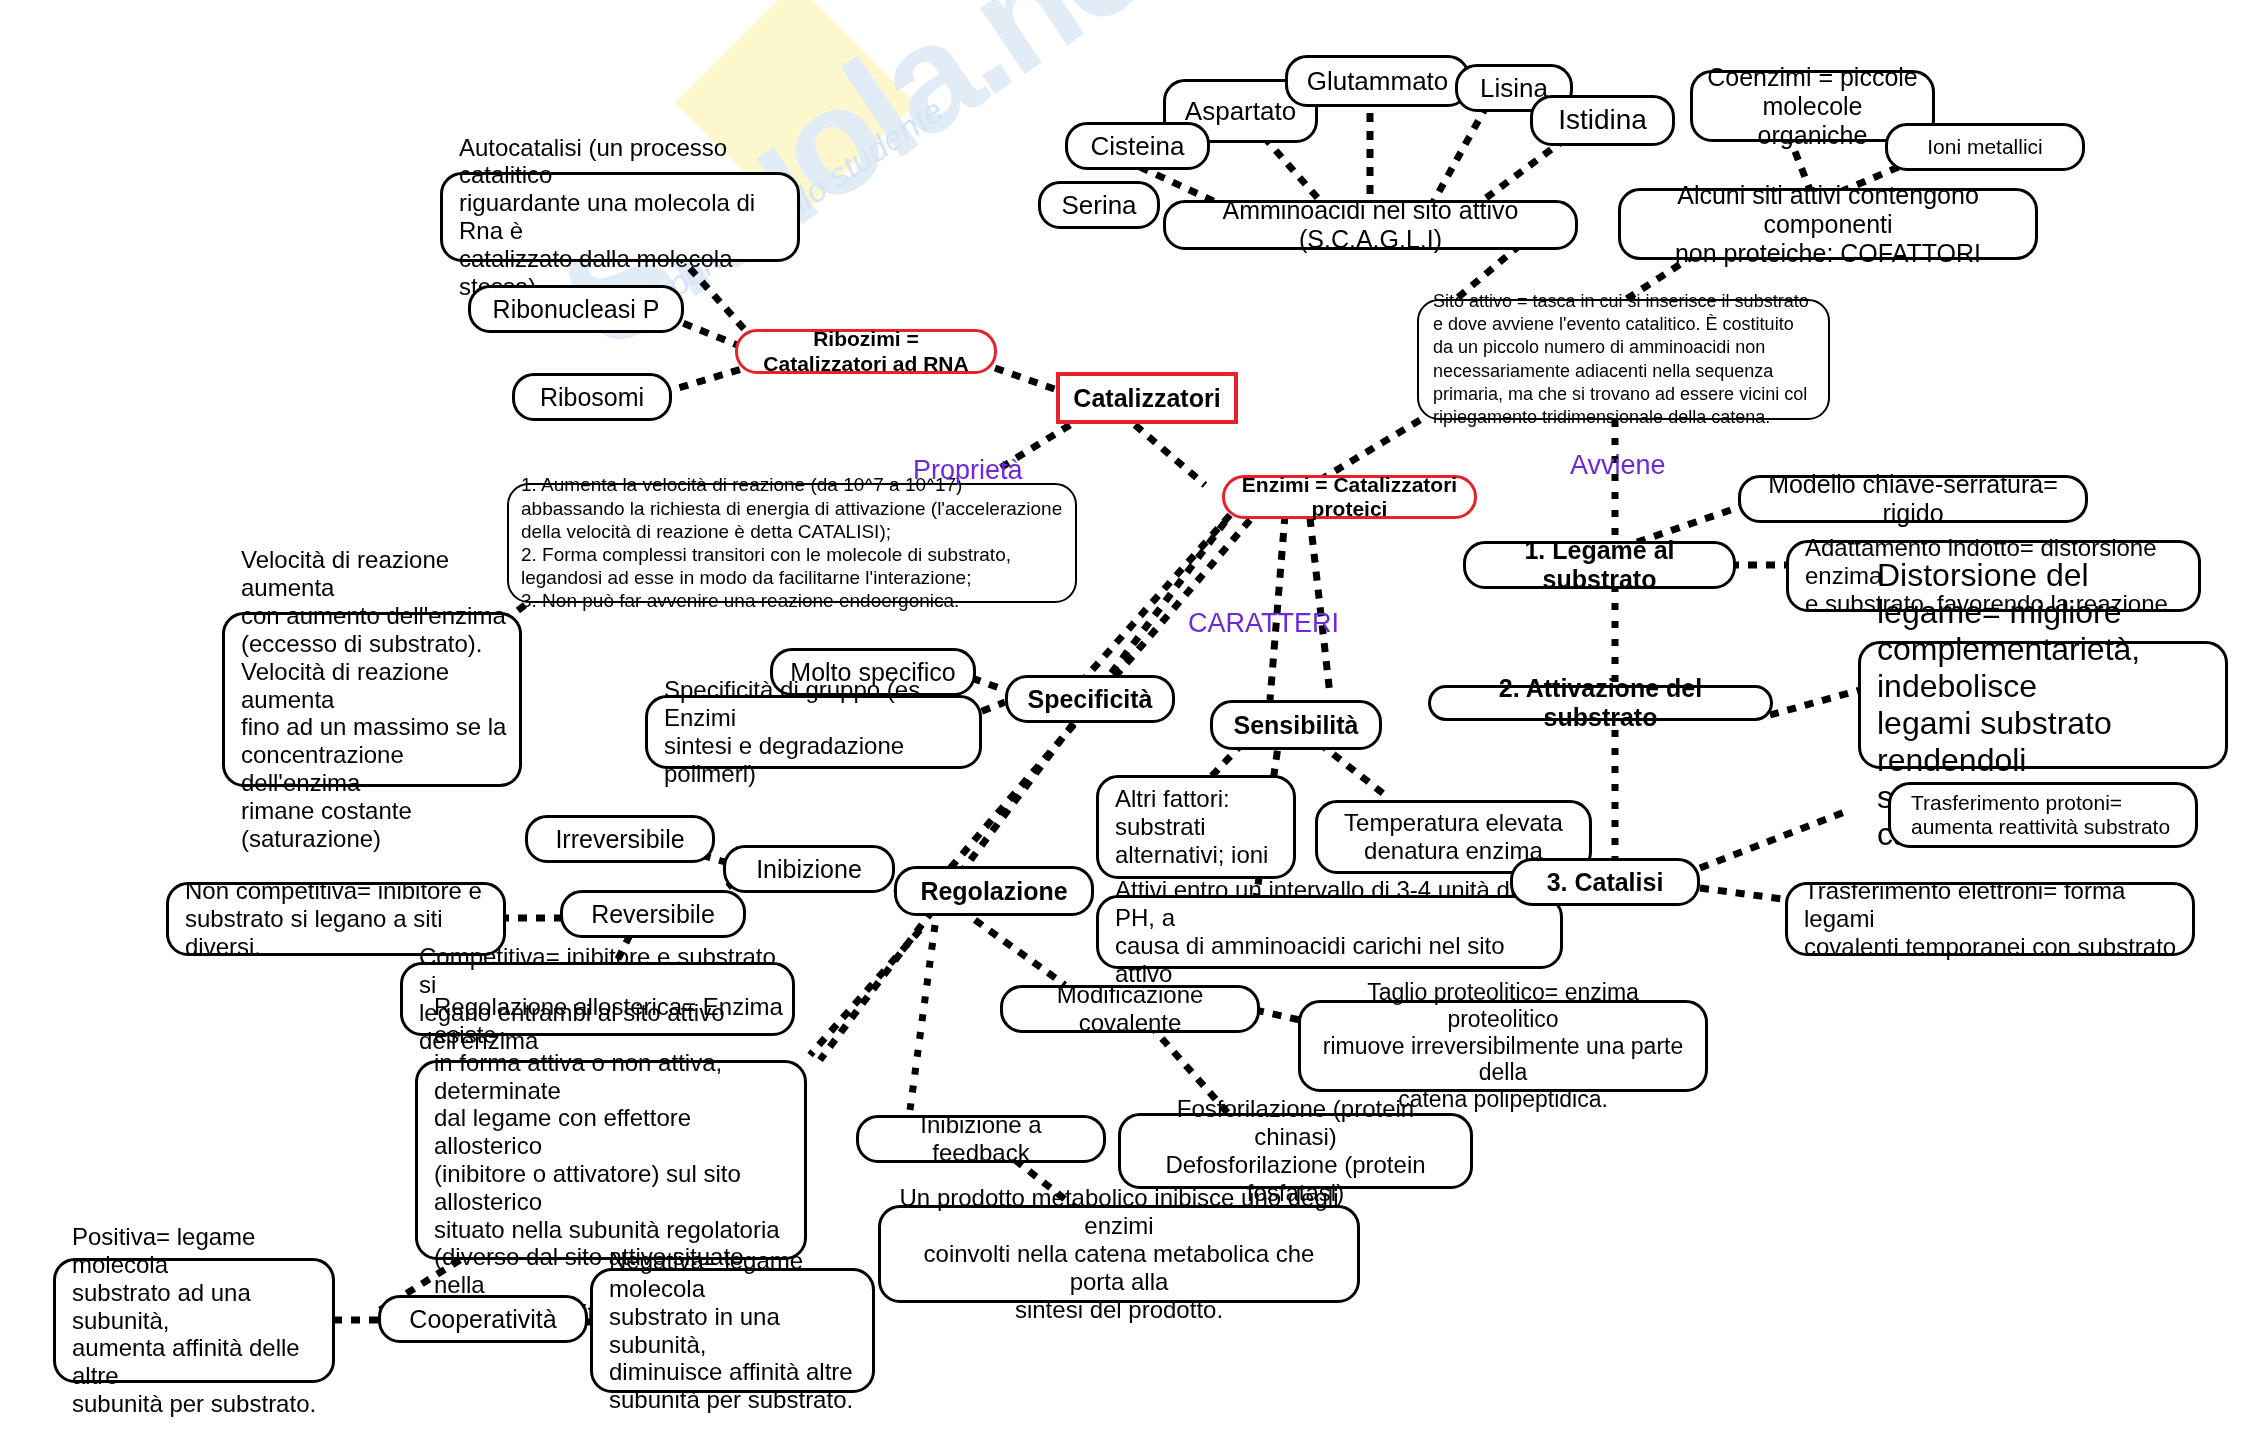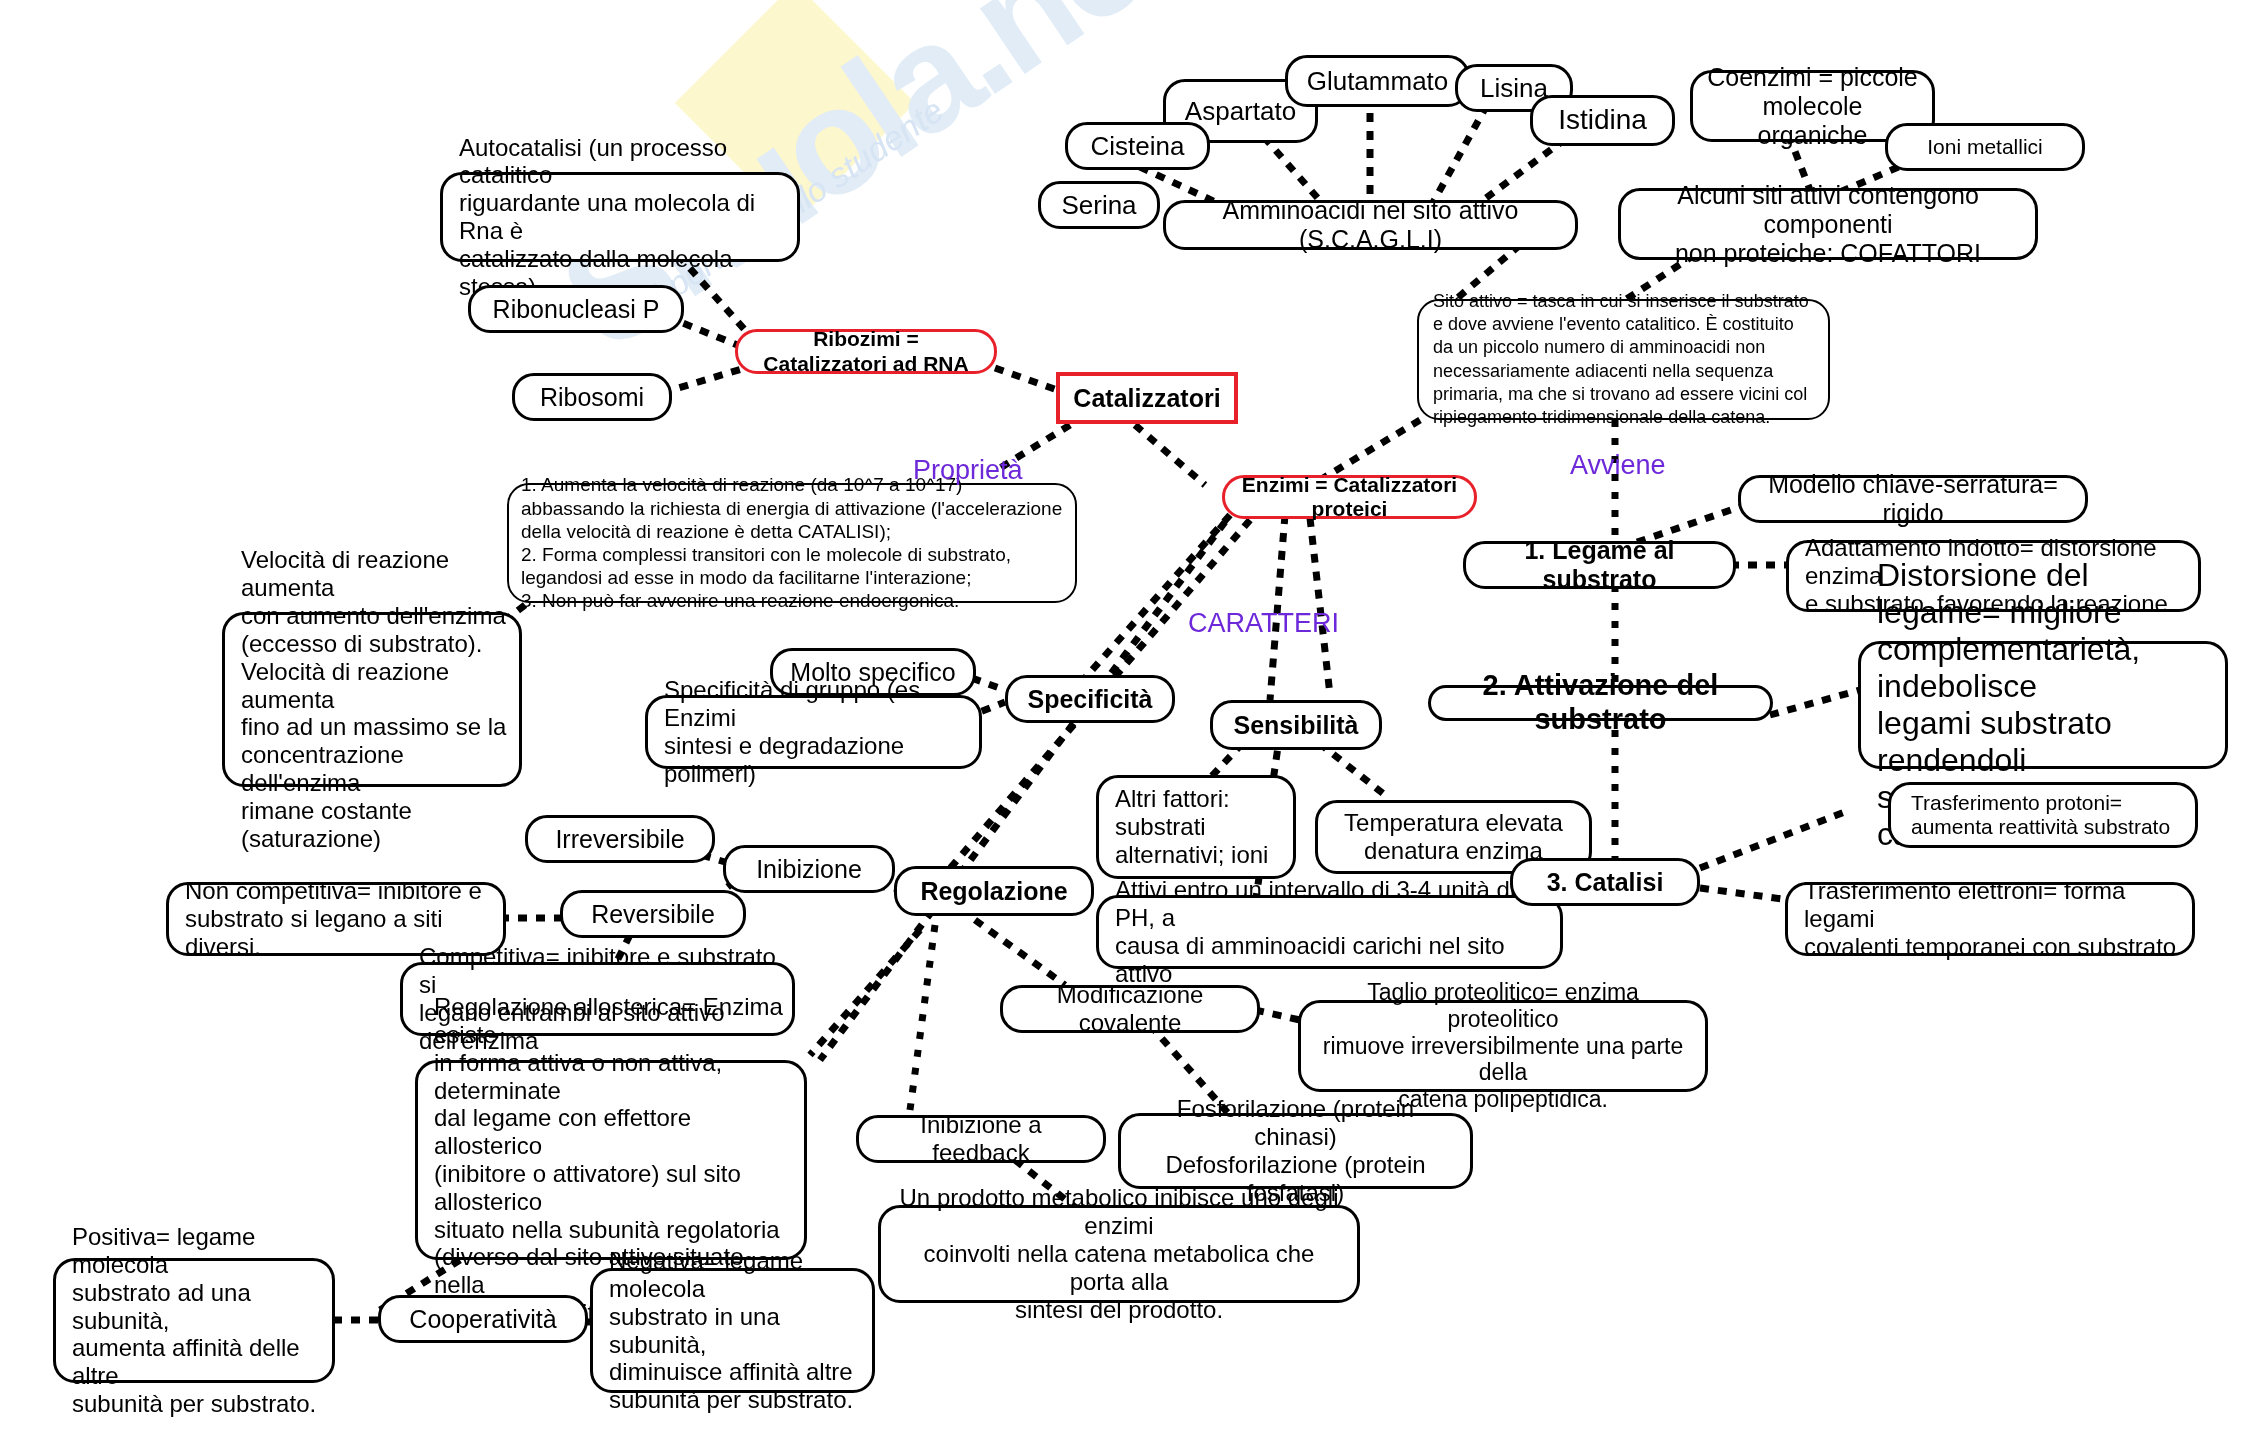--- a/index.html
+++ b/index.html
@@ -230,21 +230,21 @@
 alternativi; ioni</div>
 
   <div class="node" style="left:1315px;top:800px;width:277px;height:74px;font-size:24px;">Temperatura elevata
 denatura enzima</div>
 
   <div class="node left" style="left:1096px;top:895px;width:467px;height:74px;font-size:24px;padding-left:16px;">Attivi entro un intervallo di 3-4 unità di PH, a
 causa di amminoacidi carichi nel sito attivo</div>
 
   <div class="node bold" style="left:1463px;top:541px;width:273px;height:48px;font-size:25px;">1. Legame al substrato</div>
 
-  <div class="node bold" style="left:1428px;top:685px;width:345px;height:36px;font-size:29px;">2. Attivazione del substrato</div>
+  <div class="node bold" style="left:1428px;top:685px;width:345px;height:36px;font-size:25px;">2. Attivazione del substrato</div>
 
   <div class="node bold" style="left:1510px;top:858px;width:190px;height:48px;font-size:25px;">3. Catalisi</div>
 
   <div class="node" style="left:1738px;top:475px;width:350px;height:48px;font-size:25px;">Modello chiave-serratura= rigido</div>
 
   <div class="node left" style="left:1786px;top:540px;width:415px;height:72px;font-size:24px;padding-left:16px;">Adattamento indotto= distorsione enzima
 e substrato, favorendo la reazione</div>
 
   <div class="node left" style="left:1858px;top:641px;width:370px;height:128px;font-size:32px;padding-left:16px;">Distorsione del legame= migliore
 complementarietà, indebolisce

